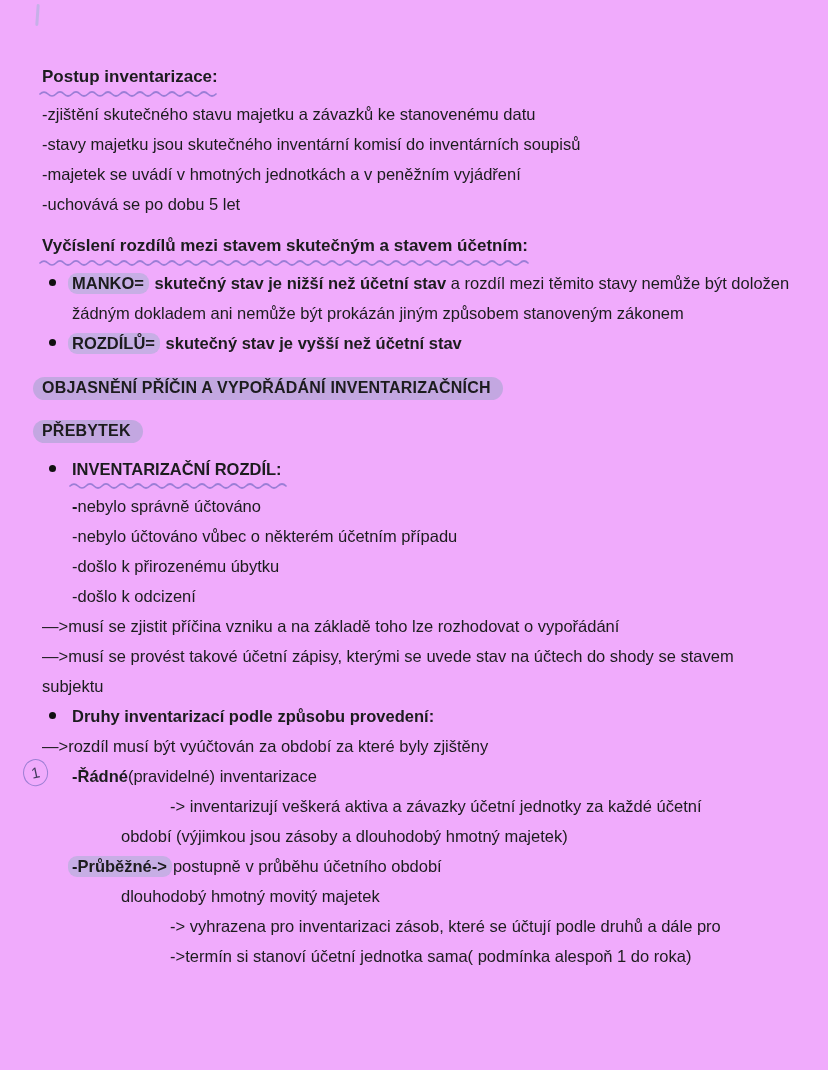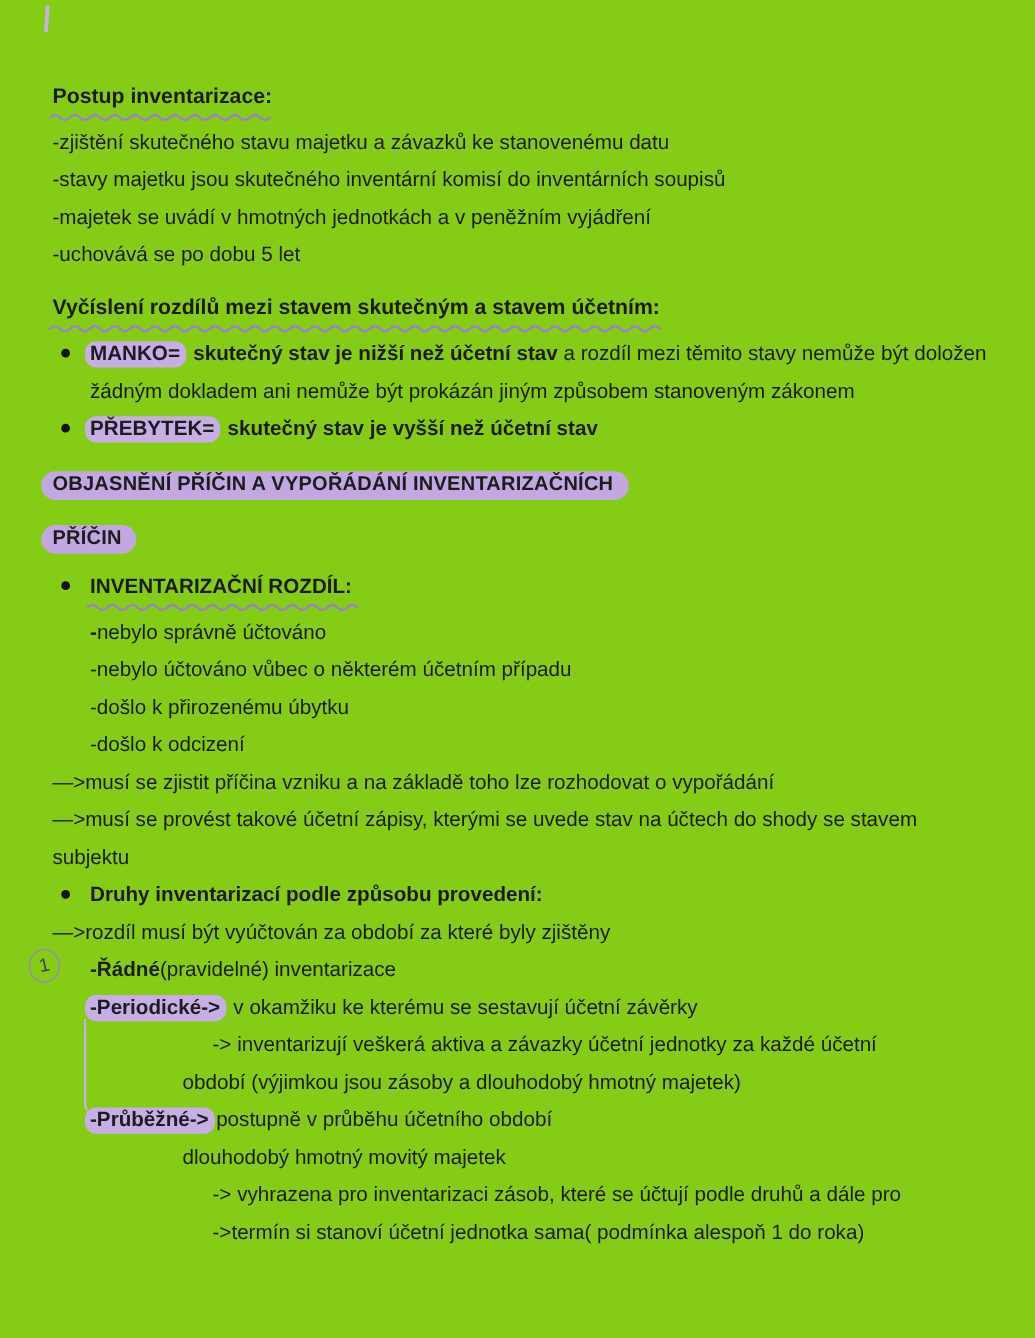--- a/index.html
+++ b/index.html
@@ -11,28 +11,28 @@
     --ink:#1c1c1e;
   }
   *{margin:0;padding:0;box-sizing:border-box;}
   html,body{background:#ffffff;}
   body{
     width:828px;height:1070px;
     font-family:"Liberation Sans","DejaVu Sans",sans-serif;
     color:var(--ink);
     overflow:hidden;
   }
-  .page{position:relative;width:828px;height:1070px;background:#84cc16;overflow:hidden;}
+  .page{position:relative;width:828px;height:1070px;background:#f0abfc;overflow:hidden;}
   .corner-mark{position:absolute;left:36px;top:4px;width:3px;height:22px;background:var(--bracket);border-radius:2px;transform:rotate(4deg);}
   .doc{position:absolute;left:42px;top:62px;width:748px;}
   .row{display:flex;align-items:flex-start;font-size:16.5px;line-height:30px;}
   .row.rel{position:relative;}
   .ind1{margin-left:30px;}
   .ind2{margin-left:128px;}
-  .ind3{margin-left:104px;}
+  .ind3{margin-left:79px;}
   .heading{font-size:17px;}
   .gap{margin-top:12px;}
   .stack{flex:1 1 auto;min-width:0;}
   .b{font-weight:bold;}
   .hl{
     background:var(--hl);
     border-radius:9px;
     padding:1px 5px 2px 4px;
     margin:1px 1px 0 -4px;
     -webkit-box-decoration-break:clone;
@@ -98,25 +98,25 @@
         <div class="stack"><span class="content"><span class="b">Vyčíslení rozdílů mezi stavem skutečným a stavem účetním:</span></span><svg class="wave" width="496" height="10">
             <path d="M1 5 Q5 1 9 5 T17 5 T25 5 T33 5 T41 5 T49 5 T57 5 T65 5 T73 5 T81 5 T89 5 T97 5 T105 5 T113 5 T121 5 T129 5 T137 5 T145 5 T153 5 T161 5 T169 5 T177 5 T185 5 T193 5 T201 5 T209 5 T217 5 T225 5 T233 5 T241 5 T249 5 T257 5 T265 5 T273 5 T281 5 T289 5 T297 5 T305 5 T313 5 T321 5 T329 5 T337 5 T345 5 T353 5 T361 5 T369 5 T377 5 T385 5 T393 5 T401 5 T409 5 T417 5 T425 5 T433 5 T441 5 T449 5 T457 5 T465 5 T473 5 T481 5 T489 5" fill="none" stroke="var(--wave)" stroke-width="1.7" stroke-linecap="round"></path>
           </svg></div>
       </div>
       <div class="row ind0 bullet-row">
         <span class="bullet-marker"></span>
         <div class="stack"><span class="content"><span class="b hl">MANKO=</span><span class="b"> skutečný stav je nižší než účetní stav</span><span> a rozdíl mezi těmito stavy nemůže být doložen žádným dokladem ani nemůže být prokázán jiným způsobem stanoveným zákonem</span></span></div>
       </div>
       <div class="row ind0 bullet-row">
         <span class="bullet-marker"></span>
-        <div class="stack"><span class="content"><span class="b hl">PŘEBYTEK=</span><span class="b"> skutečný stav je vyšší než účetní stav</span></span></div>
+        <div class="stack"><span class="content"><span class="b hl">ROZDÍLŮ=</span><span class="b"> skutečný stav je vyšší než účetní stav</span></span></div>
       </div>
       <div class="big-heading">
         <div class="big-line"><span class="big-hl">OBJASNĚNÍ PŘÍČIN A VYPOŘÁDÁNÍ INVENTARIZAČNÍCH</span></div>
-        <div class="big-line"><span class="big-hl">PŘÍČIN</span></div>
+        <div class="big-line"><span class="big-hl">PŘEBYTEK</span></div>
       </div>
       <div class="row ind0 bullet-row">
         <span class="bullet-marker"></span>
         <div class="stack"><span class="content"><span class="b">INVENTARIZAČNÍ ROZDÍL:</span></span><svg class="wave" width="220" height="10">
             <path d="M1 5 Q5 1 9 5 T17 5 T25 5 T33 5 T41 5 T49 5 T57 5 T65 5 T73 5 T81 5 T89 5 T97 5 T105 5 T113 5 T121 5 T129 5 T137 5 T145 5 T153 5 T161 5 T169 5 T177 5 T185 5 T193 5 T201 5 T209 5 T217 5" fill="none" stroke="var(--wave)" stroke-width="1.7" stroke-linecap="round"></path>
           </svg></div>
       </div>
       <div class="row ind1">
         <div class="stack"><span class="content"><span class="b">-</span><span>nebylo správně účtováno</span></span></div>
       </div>
@@ -139,24 +139,20 @@
         <span class="bullet-marker"></span>
         <div class="stack"><span class="content"><span class="b">Druhy inventarizací podle způsobu provedení:</span></span></div>
       </div>
       <div class="row ind0">
         <div class="stack"><span class="content"><span>—&gt;rozdíl musí být vyúčtován za období za které byly zjištěny</span></span></div>
       </div>
       <div class="row ind1 rel">
         <div class="stack"><span class="content"><span class="b">-Řádné</span><span>(pravidelné) inventarizace</span></span></div>
         <span class="deco-circle">1</span>
       </div>
-      <div class="row ind1 rel">
-        <div class="stack"><span class="content"><span class="b hl">-Periodické-&gt;</span><span> v okamžiku ke kterému se sestavují účetní závěrky</span></span></div>
-        <span class="deco-bracket"></span>
-      </div>
       <div class="row ind2">
         <div class="stack"><span class="content"><span>-&gt; inventarizují veškerá aktiva a závazky účetní jednotky za každé účetní</span></span></div>
       </div>
       <div class="row ind3">
         <div class="stack"><span class="content"><span>období (výjimkou jsou zásoby a dlouhodobý hmotný majetek)</span></span></div>
       </div>
       <div class="row ind1">
         <div class="stack"><span class="content"><span class="b hl">-Průběžné-&gt;</span><span>postupně v průběhu účetního období</span></span></div>
       </div>
       <div class="row ind3">

